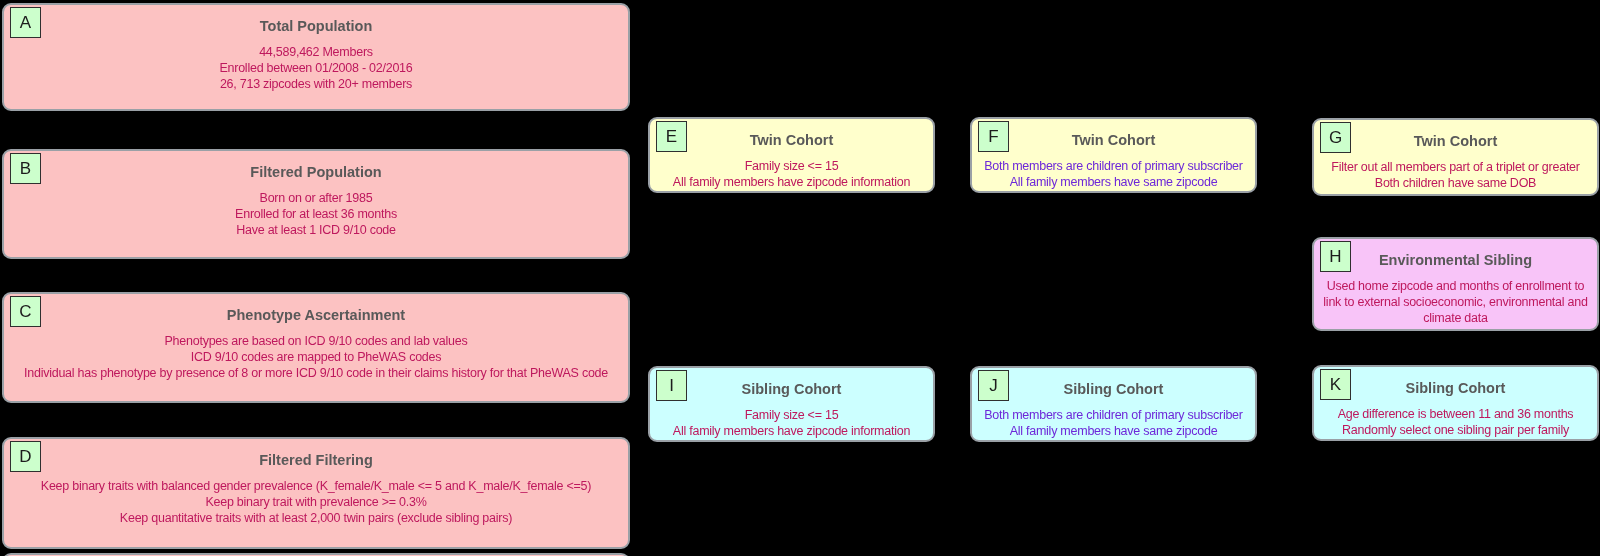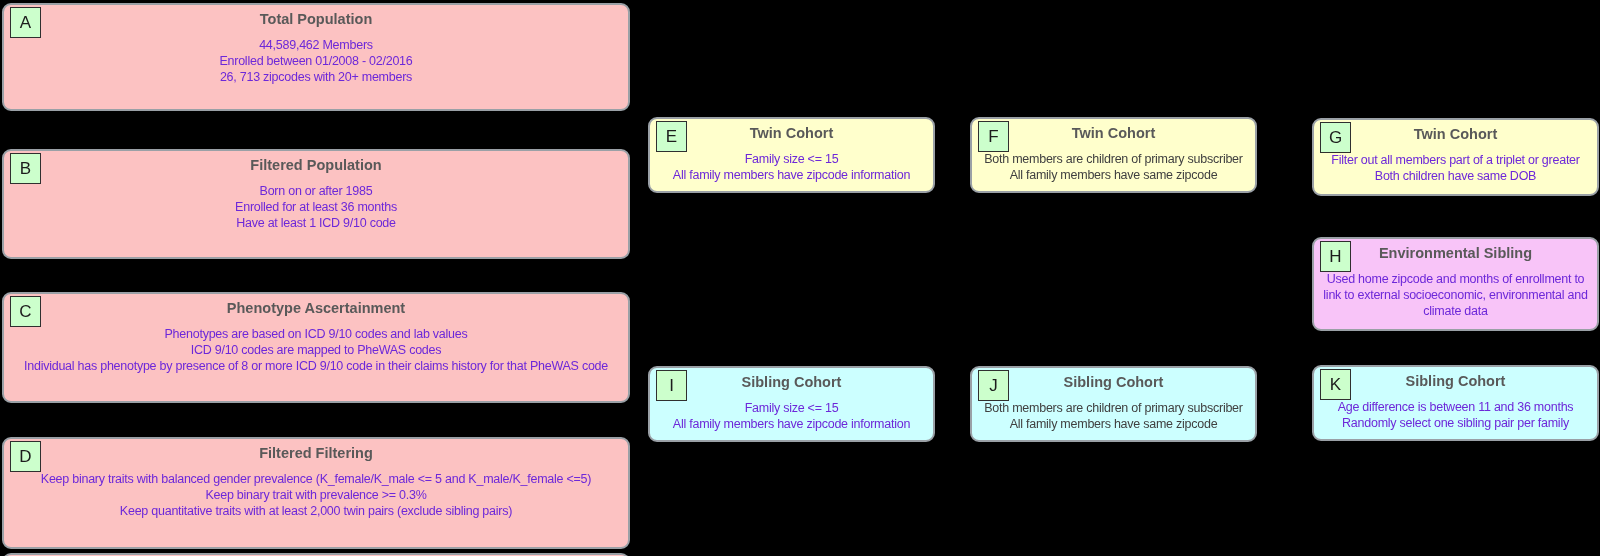--- a/index.html
+++ b/index.html
@@ -16,26 +16,26 @@
   .yellow{background:var(--yellow,#ffffcc);}
   .cyan{background:var(--cyan,#ccffff);}
   .magenta{background:var(--magenta,#f8c4f8);}
   .tag{
     position:absolute;left:6px;top:2px;width:31px;height:31px;box-sizing:border-box;
     background:var(--badge,#ccffcc);border:1.5px solid #2f2f2f;
     display:flex;align-items:center;justify-content:center;
     font-size:17px;color:#1c1c1c;
   }
   .title{
-    margin-top:5px;line-height:19px;font-weight:bold;font-size:14.5px;
+    margin-top:12px;line-height:19px;font-weight:bold;font-size:14.5px;
     color:var(--title,#595959);
   }
-  .body{margin-top:8px;font-size:12.5px;line-height:16px;letter-spacing:-0.25px;color:#6d28d9;}
+  .body{margin-top:8px;font-size:12.5px;line-height:16px;letter-spacing:-0.25px;color:#be185d;}
   .body .line{white-space:nowrap;}
-  .muted .body{color:#404040;}
+  .muted .body{color:#6d28d9;}
   .partial{
     position:absolute;box-sizing:border-box;background:var(--pink,#fcc2c2);
     border:2px solid var(--border,#9aa0a6);border-bottom:none;border-radius:9px 9px 0 0;
   }
 </style>
 </head>
 <body>
 
 <div class="canvas">
 

